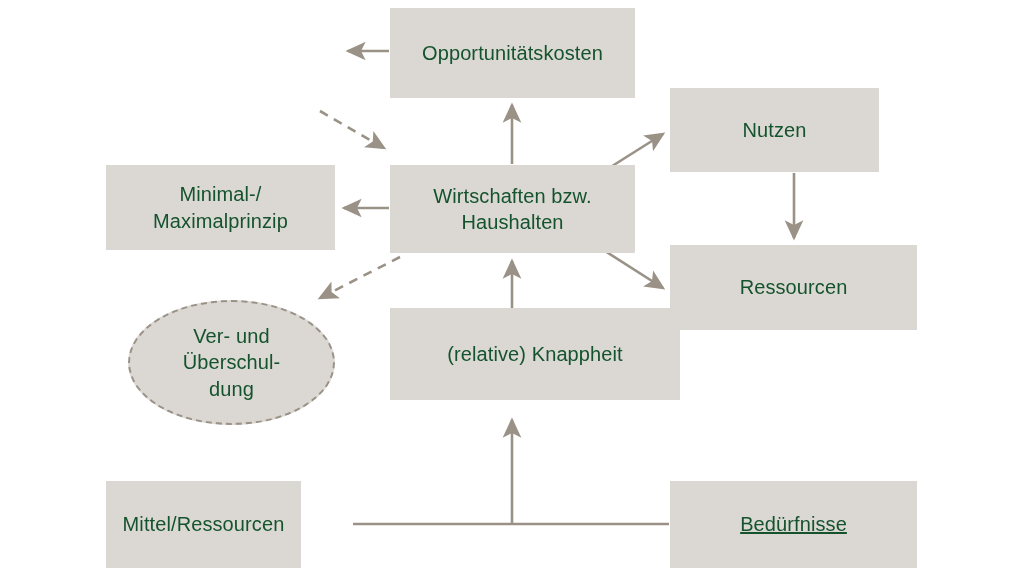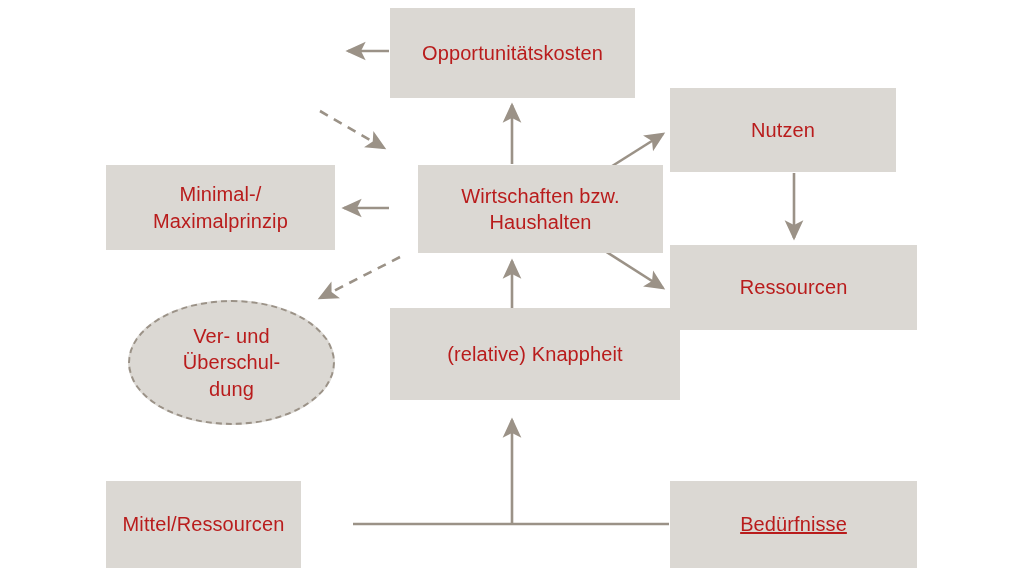--- a/index.html
+++ b/index.html
@@ -26,21 +26,21 @@
     height: 576px;
     pointer-events: none;
   }
   .node {
     position: absolute;
     box-sizing: border-box;
     display: flex;
     align-items: center;
     justify-content: center;
     text-align: center;
-    color: #b91c1c;
+    color: #14532d;
     font-size: 20px;
     line-height: 1.32;
     letter-spacing: 0.1px;
   }
   .node-box {
     background: #dbd8d3;
   }
   .node-ellipse {
     background: #dbd8d3;
     border: 2px dashed #9b9287;
@@ -103,30 +103,30 @@
       <path d="M353,524 L669,524" fill="none" stroke="#9b9287" stroke-width="2.4"></path>
       <line x1="512" y1="524" x2="512" y2="420" stroke="#9b9287" stroke-width="2.6" marker-end="url(#arrowhead)"></line>
     </g>
   </svg>
 
   <div class="node node-box" style="left:390px; top:8px; width:245px; height:90px;">
     <span class="node-label">Opportunitätskosten</span>
   </div>
 
 
-  <div class="node node-box" style="left:670px; top:88px; width:226px; height:84px;">
+  <div class="node node-box" style="left:670px; top:88px; width:209px; height:84px;">
     <span class="node-label">Nutzen</span>
   </div>
 
   <div class="node node-box" style="left:106px; top:165px; width:229px; height:85px;">
     <span class="node-label">Minimal-/
 Maximalprinzip</span>
   </div>
 
-  <div class="node node-box" style="left:390px; top:165px; width:245px; height:88px;margin-left:28px;">
+  <div class="node node-box" style="left:390px; top:165px; width:245px; height:88px;">
     <span class="node-label">Wirtschaften bzw.
 Haushalten</span>
   </div>
 
   <div class="node node-box" style="left:670px; top:245px; width:247px; height:85px;">
     <span class="node-label">Ressourcen</span>
   </div>
 
   <div class="node node-ellipse" style="left:128px; top:300px; width:207px; height:125px;">
     <span class="node-label">Ver- und

